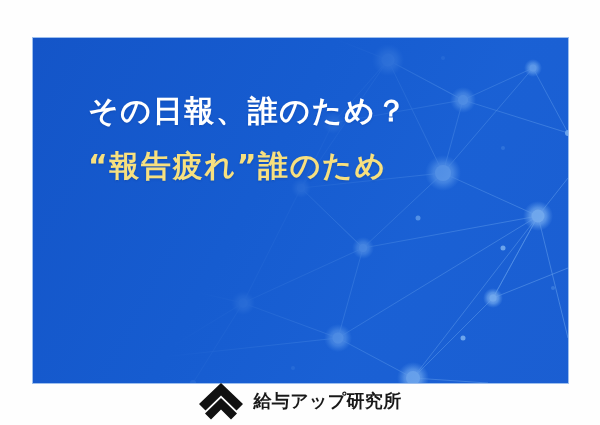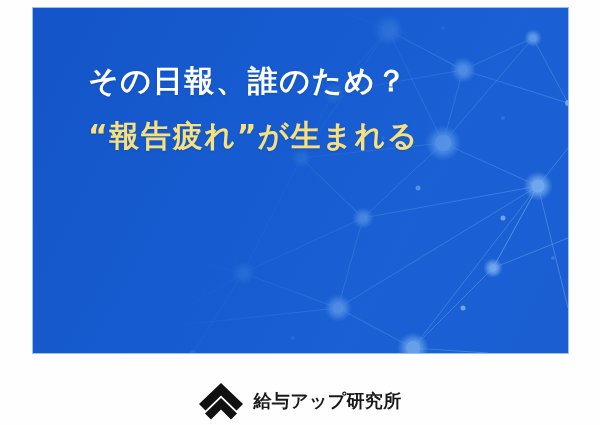--- a/index.html
+++ b/index.html
@@ -16,21 +16,21 @@
     position: relative;
     width: 600px;
     height: 425px;
     background: #fefefe;
   }
 
   
   #hero {
     position: absolute;
     left: 33px;
-    top: 8px;
+    top: 38px;
     width: 535px;
     height: 345px;
     background: #6d28d9;
     overflow: hidden;
     box-shadow: 0 0 0 1px rgba(140,180,235,0.85);
   }
 
   #hero-bg {
     position: absolute;
     inset: 0;
@@ -202,21 +202,21 @@
         <circle cx="90" cy="290" r="2"></circle>
         <circle cx="260" cy="330" r="2"></circle>
         <circle cx="410" cy="20" r="2"></circle>
       </g>
     </svg>
 
     <div id="hero-tint"></div>
 
     <div id="headline">
       <div class="hline white">その日報、誰のため？</div>
-      <div class="hline yellow">“報告疲れ”が生まれる</div>
+      <div class="hline yellow">“報告疲れ”誰のため</div>
     </div>
 
   </div>
 
   <div id="footer">
     <div id="logo-lockup">
       <svg id="logo-mark" viewBox="0 0 46 40">
         <path d="M23 2 L45 23 L38.5 29.5 L23 14.5 L7.5 29.5 L1 23 Z" fill="#111111"></path>
         <path d="M23 17 L39 32.5 L33 38.5 L23 28.5 L13 38.5 L7 32.5 Z" fill="#111111"></path>
       </svg>

